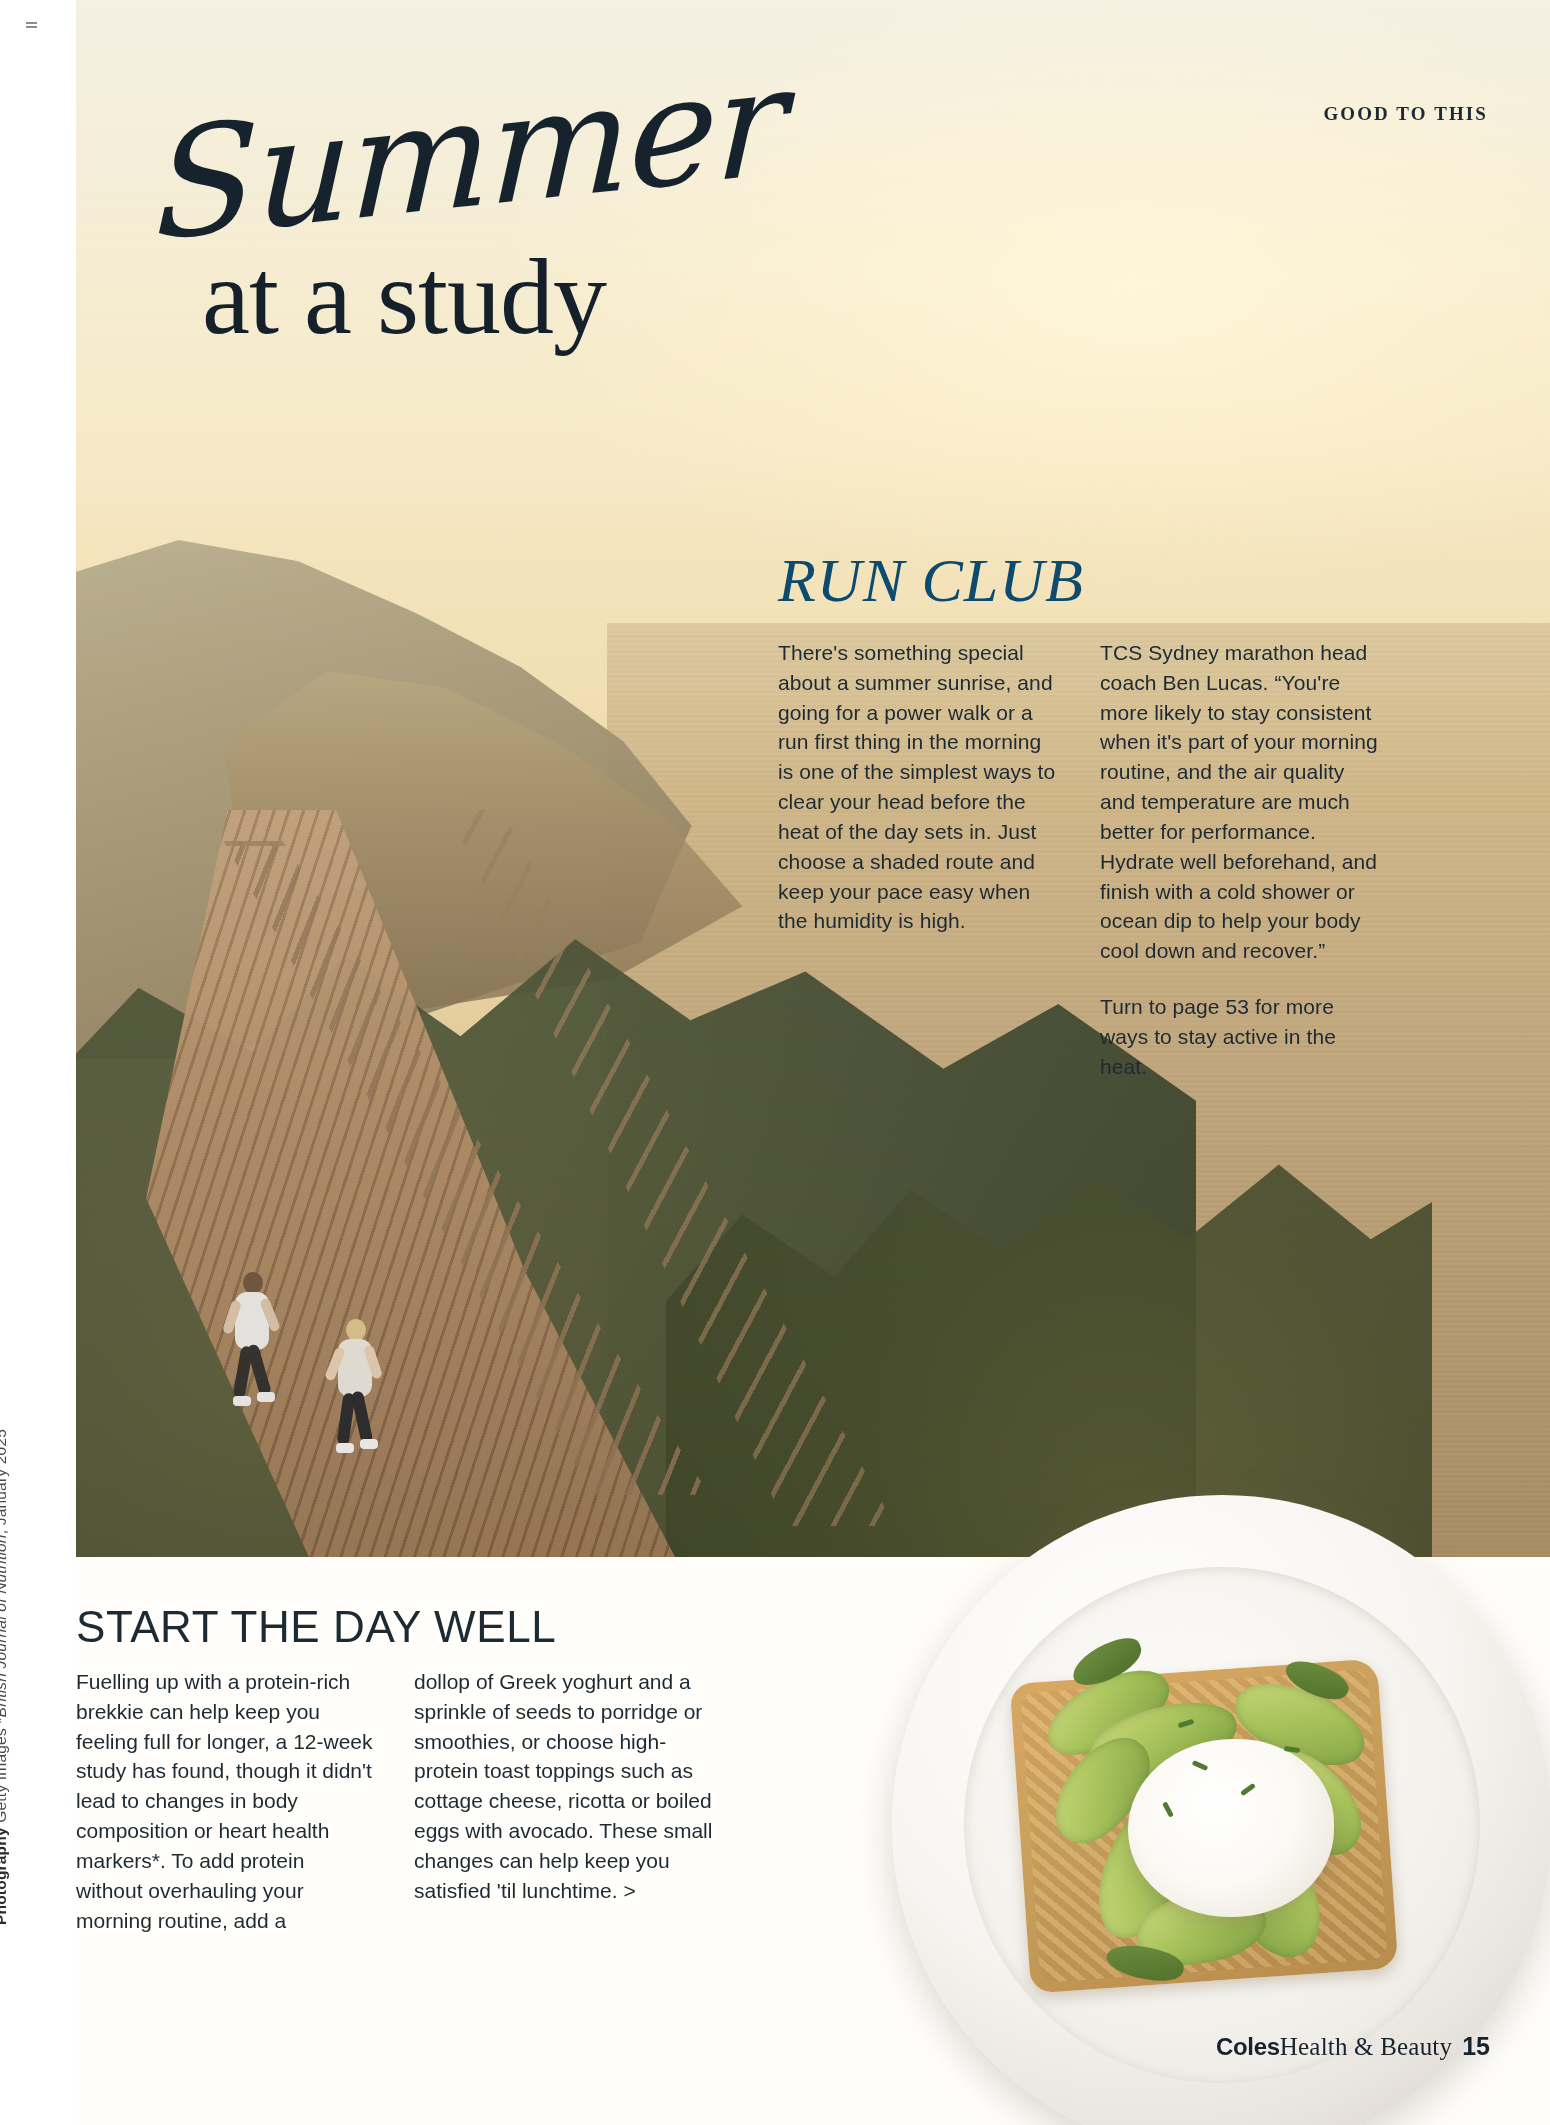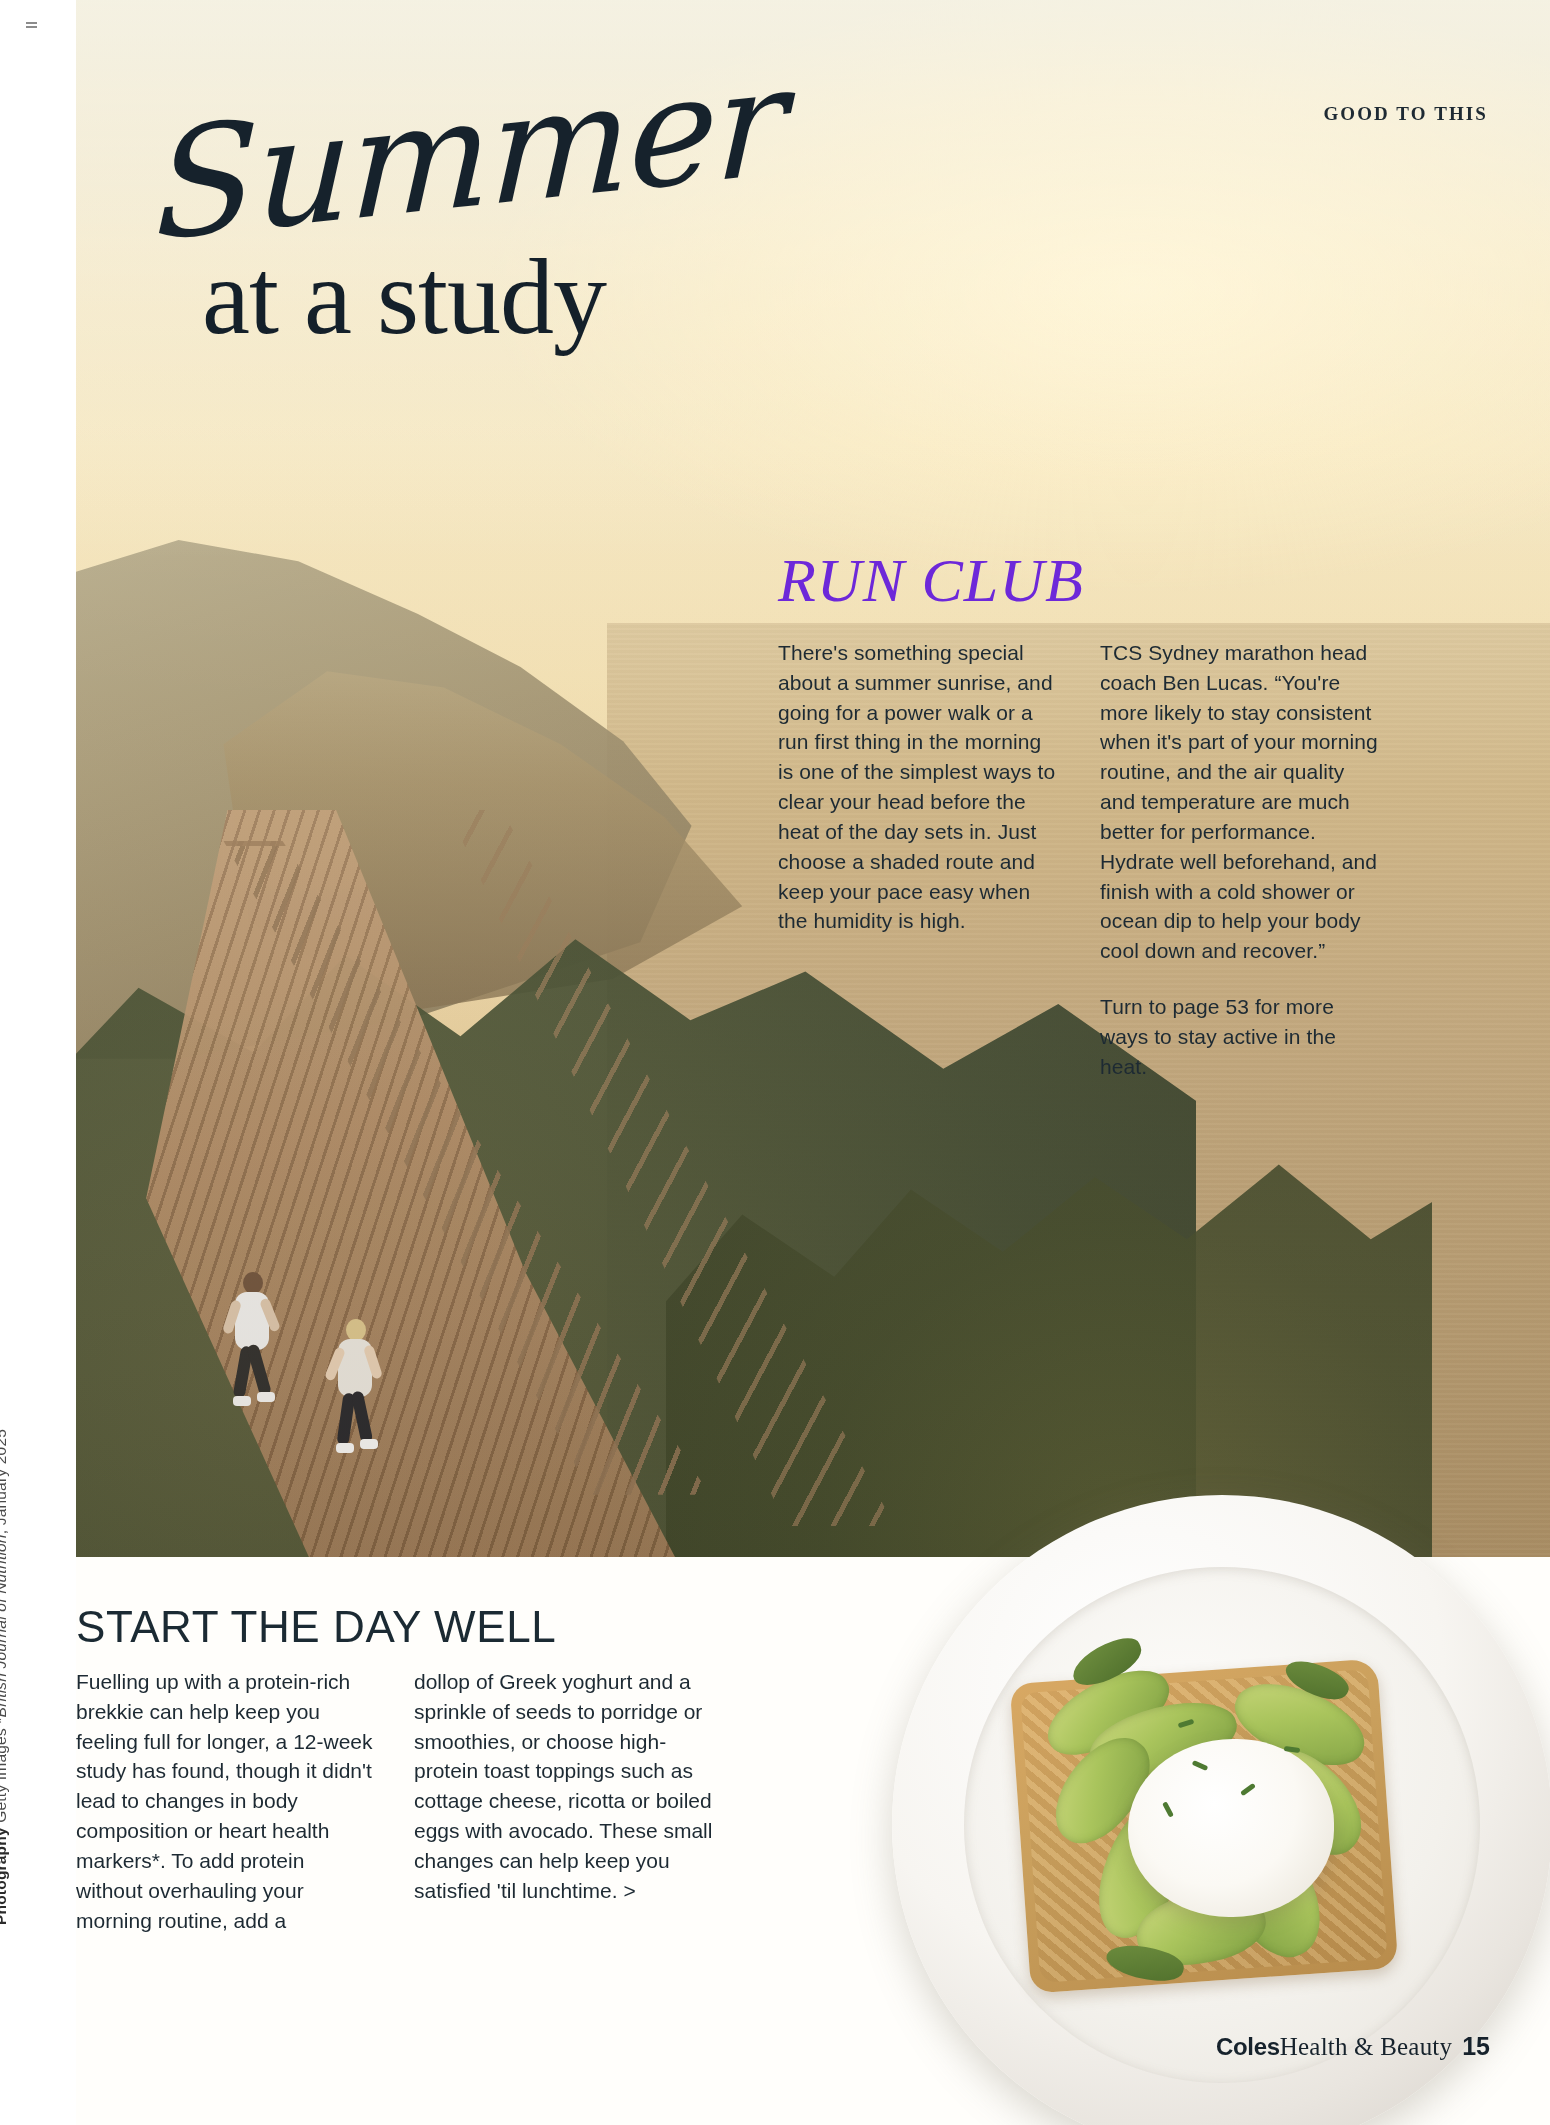--- a/index.html
+++ b/index.html
@@ -250,21 +250,21 @@
 
   
   .runclub-title {
     position: absolute;
     left: 778px; top: 545px;
     z-index: 20;
     font-family: "Liberation Serif", serif;
     font-style: italic;
     font-size: 62px;
     letter-spacing: 1px;
-    color: #6d28d9;
+    color: #0c4a6e;
   }
   .runclub-cols {
     position: absolute;
     left: 778px; top: 638px;
     width: 600px;
     z-index: 20;
     display: flex;
     gap: 44px;
   }
   .runclub-cols .col { width: 278px; }

